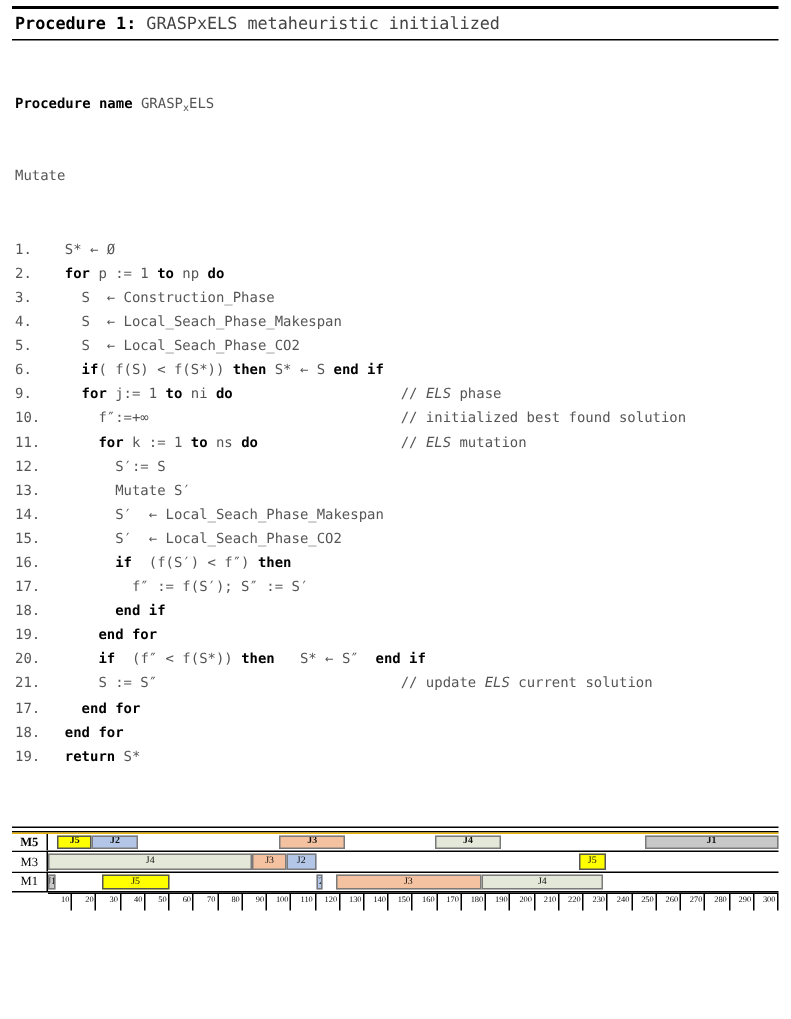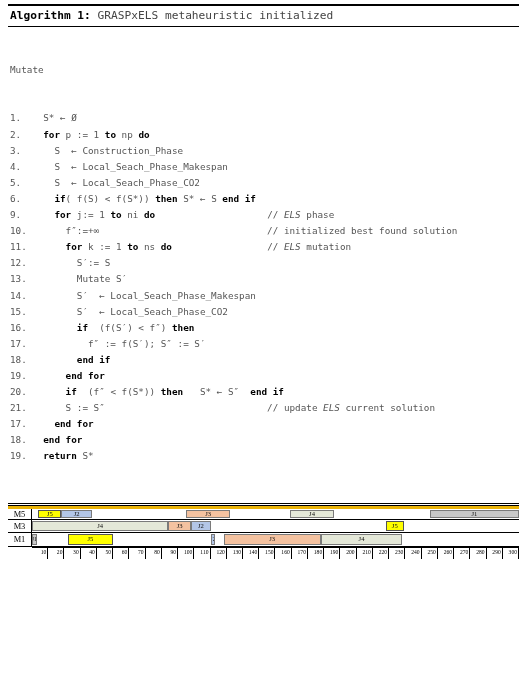--- a/index.html
+++ b/index.html
@@ -49,21 +49,21 @@
   .gantt{
     position:relative;
     font-family:"Liberation Serif", serif;
   }
   .grow{
     position:relative;
     height:13.6px;
     border-bottom:1px solid #000;
     box-sizing:border-box;
   }
-  .grow:first-child{border-top:3px solid #eab308;}
+  .grow:first-child{border-top:1px solid #eab308;font-weight:bold;}
   .glabel{
     position:absolute;left:0;top:0;width:24px;height:100%;
     font-size:8.4px;color:#000;
     display:flex;align-items:center;justify-content:center;
     border-right:1px solid #000;
     box-sizing:border-box;
     background:#fff;
     z-index:3;
   }
   .gtrack{
@@ -96,26 +96,27 @@
   sub{font-size:0.72em;vertical-align:-0.25em;}
 </style>
 </head>
 <body>
 
 <div class="page">
 
   <div class="algo">
     <div class="rule-top"></div>
     <div class="algo-title">
-      <b>Algorithm 1:</b>
+      <b>Procedure 1:</b>
       <span>GRASPxELS metaheuristic initialized</span>
     </div>
     <div class="rule-thin"></div>
 
     <div class="code">
+      <div class="row"><b>Procedure name</b> <span>GRASP<sub>x</sub>ELS</span></div>
       <div class="row">Mutate</div>
       <div id="code-lines"><div class="row"><span class="ln">1.</span>  <span>S* ← Ø</span></div><div class="row"><span class="ln">2.</span>  <span><b>for</b> p := 1 <b>to</b> np <b>do</b></span></div><div class="row"><span class="ln">3.</span>    <span>S  ← Construction_Phase</span></div><div class="row"><span class="ln">4.</span>    <span>S  ← Local_Seach_Phase_Makespan</span></div><div class="row"><span class="ln">5.</span>    <span>S  ← Local_Seach_Phase_CO2</span></div><div class="row"><span class="ln">6.</span>    <span><b>if</b>( f(S) &lt; f(S*)) <b>then</b> S* ← S <b>end if</b></span></div><div class="row"><span class="ln">9.</span>    <span><b>for</b> j:= 1 <b>to</b> ni <b>do</b></span><span>                    </span><span class="cm">// <i>ELS</i> phase</span></div><div class="row"><span class="ln">10.</span>      <span>f″:=+∞</span><span>                              </span><span class="cm">// initialized best found solution</span></div><div class="row"><span class="ln">11.</span>      <span><b>for</b> k := 1 <b>to</b> ns <b>do</b></span><span>                 </span><span class="cm">// <i>ELS</i> mutation</span></div><div class="row"><span class="ln">12.</span>        <span>S′:= S</span></div><div class="row"><span class="ln">13.</span>        <span>Mutate S′</span></div><div class="row"><span class="ln">14.</span>        <span>S′  ← Local_Seach_Phase_Makespan</span></div><div class="row"><span class="ln">15.</span>        <span>S′  ← Local_Seach_Phase_CO2</span></div><div class="row"><span class="ln">16.</span>        <span><b>if</b>  (f(S′) &lt; f″) <b>then</b></span></div><div class="row"><span class="ln">17.</span>          <span>f″ := f(S′); S″ := S′</span></div><div class="row"><span class="ln">18.</span>        <span><b>end if</b></span></div><div class="row"><span class="ln">19.</span>      <span><b>end for</b></span></div><div class="row"><span class="ln">20.</span>      <span><b>if</b>  (f″ &lt; f(S*)) <b>then</b>   S* ← S″  <b>end if</b></span></div><div class="row"><span class="ln">21.</span>      <span>S := S″</span><span>                             </span><span class="cm">// update <i>ELS</i> current solution</span></div><div class="row"><span class="ln">17.</span>    <span><b>end for</b></span></div><div class="row"><span class="ln">18.</span>  <span><b>end for</b></span></div><div class="row"><span class="ln">19.</span>  <span><b>return</b> S*</span></div></div>
     </div>
   </div>
 
   <div class="gantt-wrap" style="margin-top:6px;">
     <div class="gantt-rule"></div>
     <div class="gantt-rule2"></div>
     <div class="gantt" id="gantt-0">
         <div class="grow">

